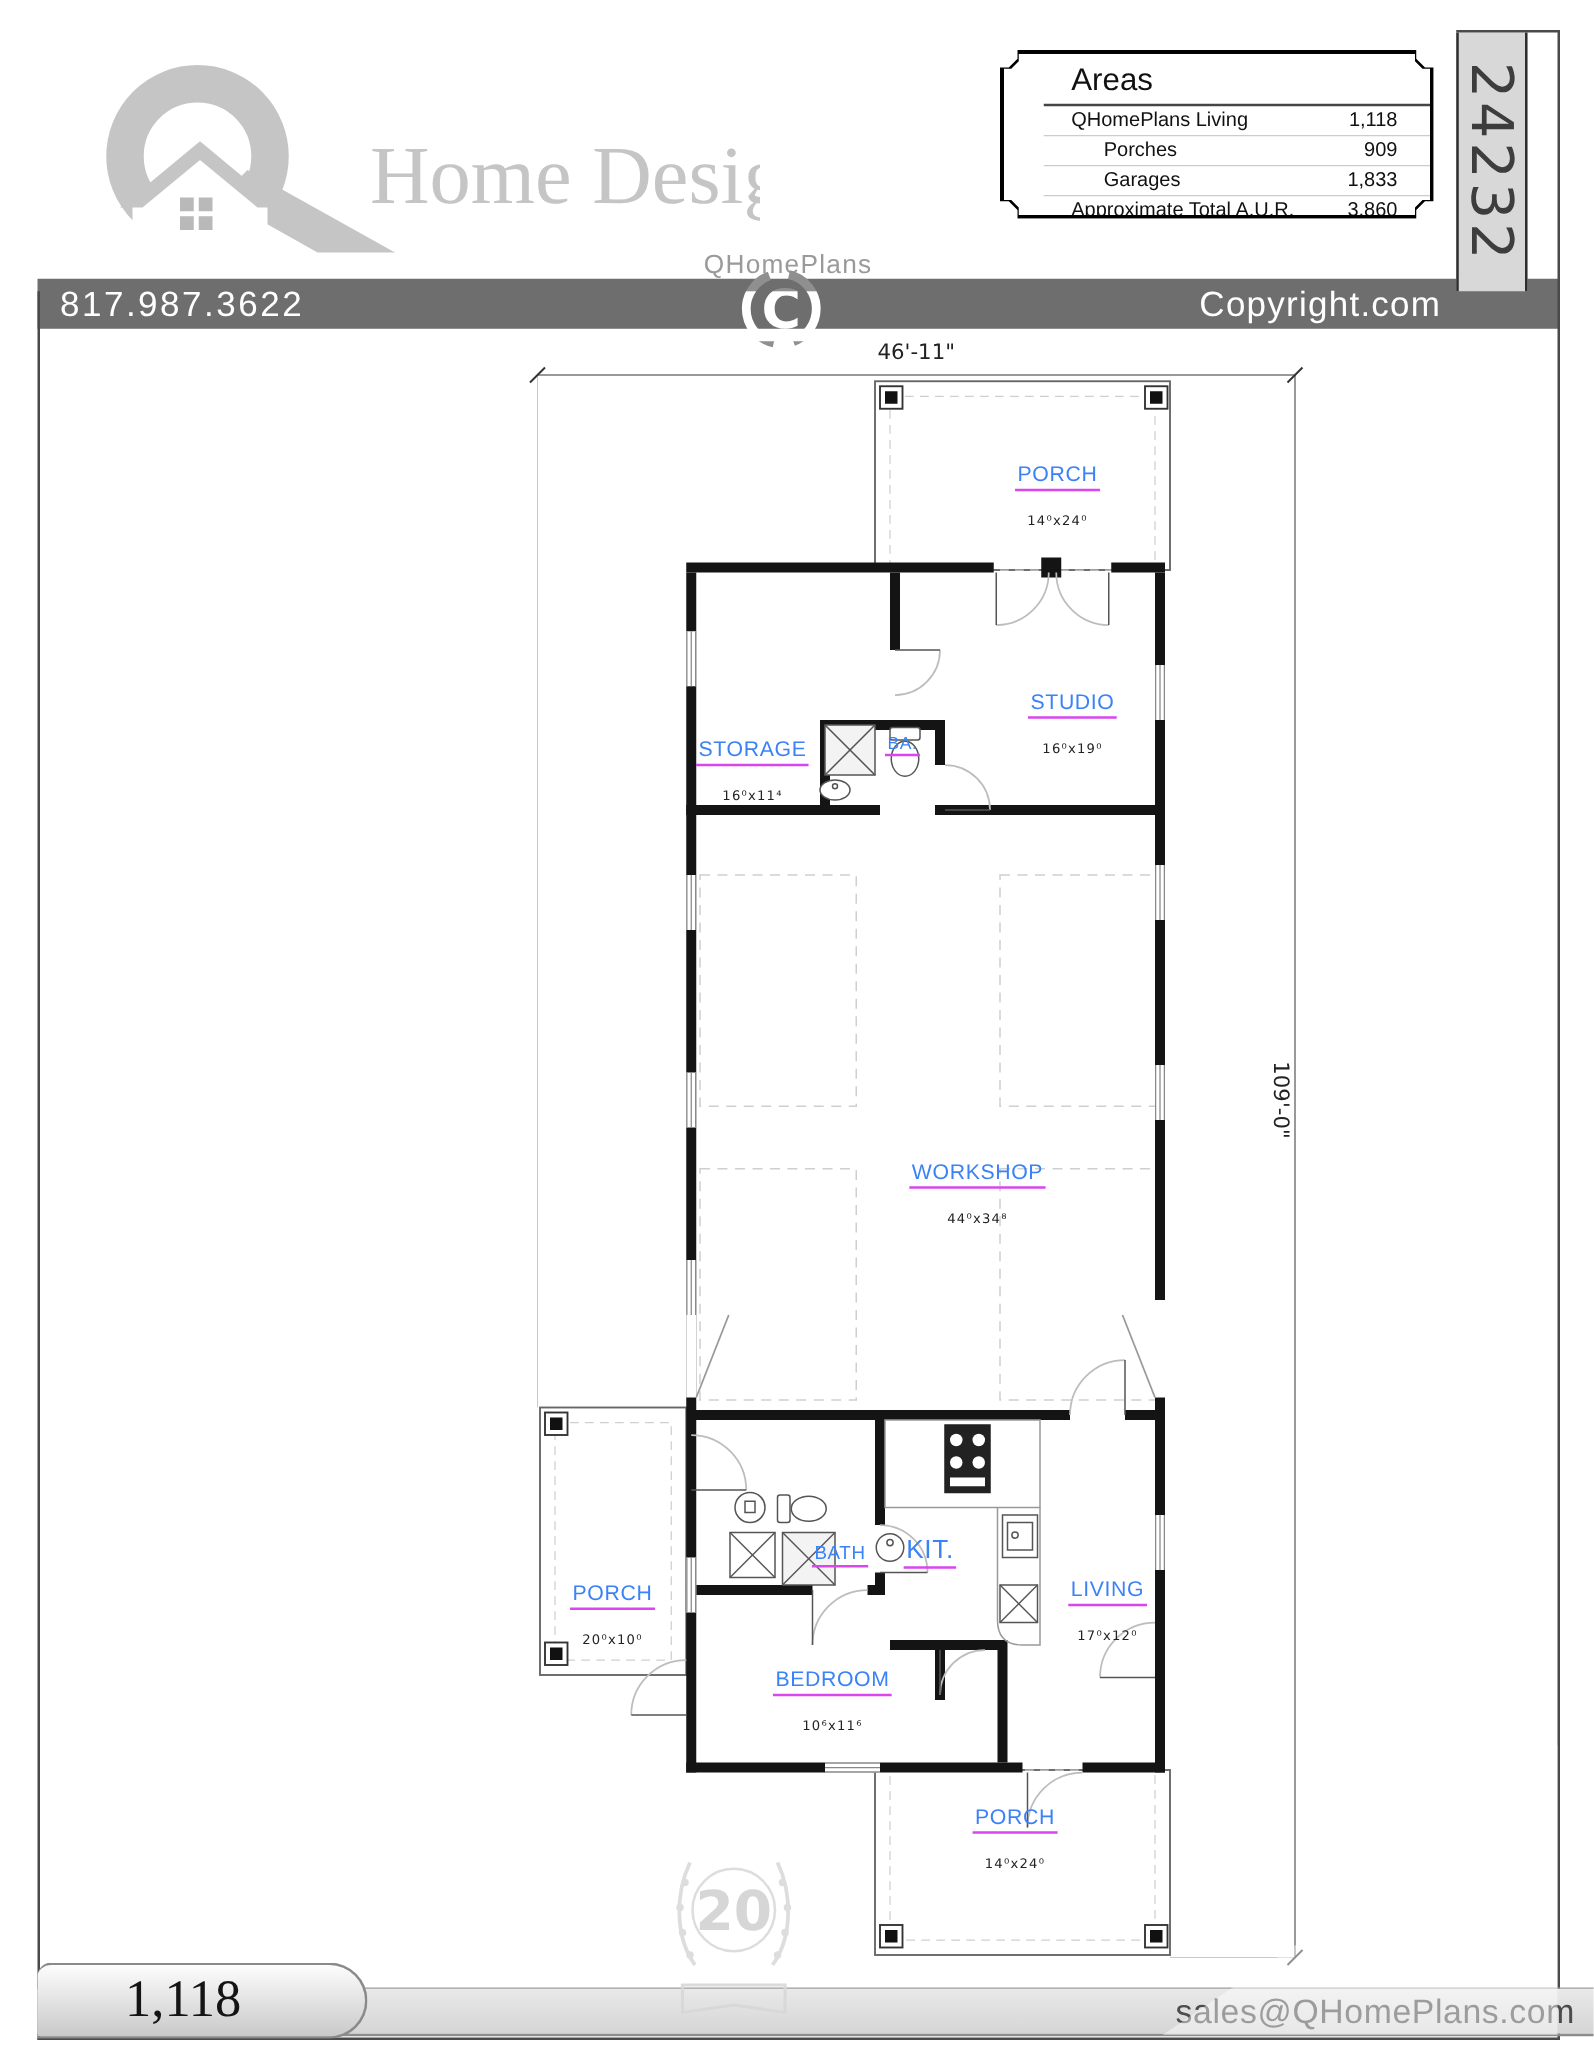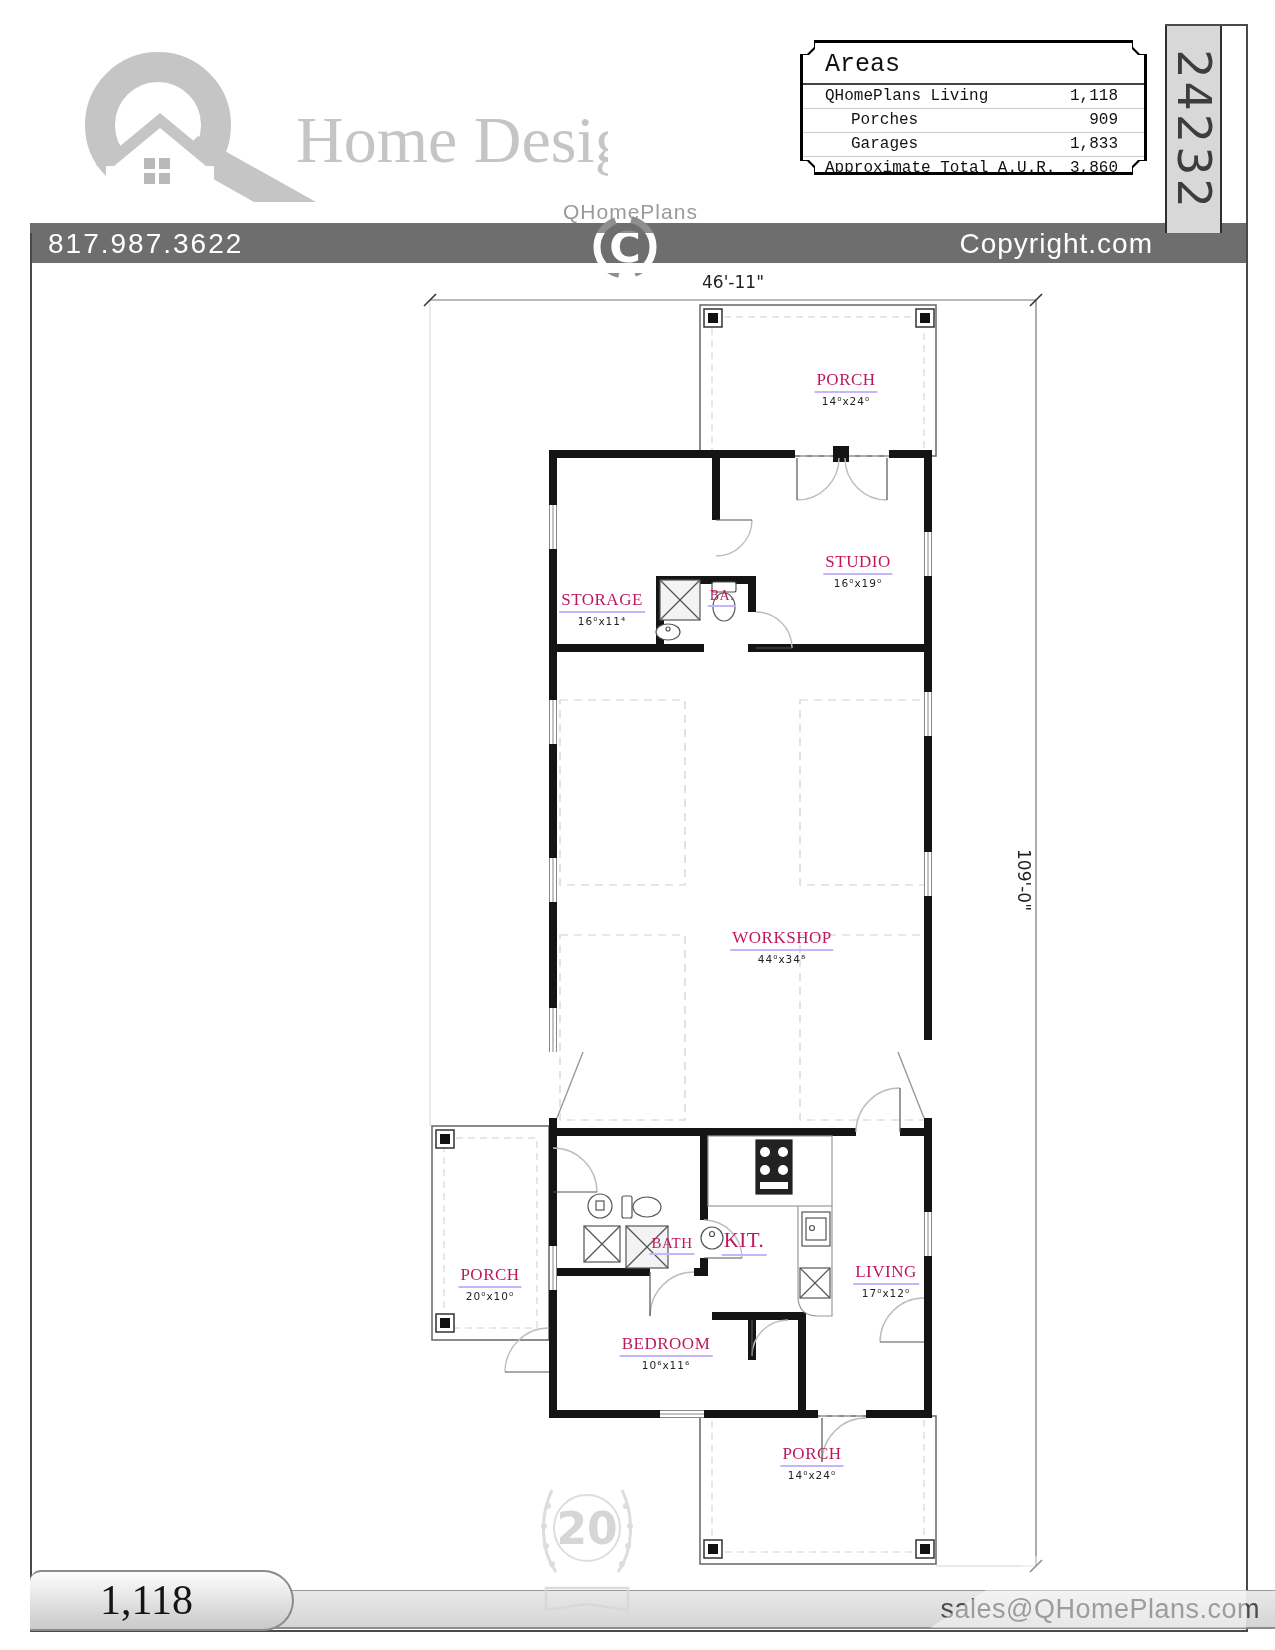--- a/index.html
+++ b/index.html
@@ -11,41 +11,41 @@
   .copyright{position:absolute;left:563px;top:200px;font-size:21px;color:#9a9a9a;letter-spacing:1px;}
   .topbar{position:absolute;left:30px;top:223px;width:1218px;height:40px;background:#6e6e6e;}
   .topbar .phone{position:absolute;left:18px;top:5px;font-size:28px;color:#fff;letter-spacing:2px;font-weight:400;}
   .topbar .site{position:absolute;right:95px;top:5px;font-size:28px;color:#fff;letter-spacing:1px;}
 
   
   .areas-box{position:absolute;left:800px;top:40px;width:347px;height:135px;background:#000;
     clip-path:polygon(0 14px,7px 14px,14px 7px,14px 0,calc(100% - 14px) 0,calc(100% - 14px) 7px,calc(100% - 7px) 14px,100% 14px,100% calc(100% - 14px),calc(100% - 7px) calc(100% - 14px),calc(100% - 14px) calc(100% - 7px),calc(100% - 14px) 100%,14px 100%,14px calc(100% - 7px),7px calc(100% - 14px),0 calc(100% - 14px));}
   .areas-inner{position:absolute;inset:3px;background:#fff;
     clip-path:polygon(0 12px,6px 12px,12px 6px,12px 0,calc(100% - 12px) 0,calc(100% - 12px) 6px,calc(100% - 6px) 12px,100% 12px,100% calc(100% - 12px),calc(100% - 6px) calc(100% - 12px),calc(100% - 12px) calc(100% - 6px),calc(100% - 12px) 100%,12px 100%,12px calc(100% - 6px),6px calc(100% - 12px),0 calc(100% - 12px));
-    font-family:Liberation Mono, monospace;}
+    font-family:Liberation Sans, sans-serif;padding-left:32px;}
   .areas-title{font-size:25px;color:#111;padding:7px 0 4px 22px;border-bottom:2px solid #444;}
   .arow{display:flex;justify-content:space-between;font-size:16px;color:#111;
         padding:1px 26px 1px 22px;line-height:21px;border-bottom:1px solid #ccc;}
   .arow:last-child{border-bottom:none;}
   .arow.indent{padding-left:48px;}
 
   
   .plan-band{position:absolute;left:1165px;top:26px;width:53px;height:207px;background:#d8d8d8;
      border-left:2px solid #2e2e2e;border-right:2px solid #2e2e2e;display:flex;align-items:center;justify-content:center;}
   .plan-band span{display:block;transform:rotate(90deg);font-size:46px;color:#3d3d3d;
      letter-spacing:3px;white-space:nowrap;font-family:"DejaVu Sans",sans-serif;}
 
   
   .frame{position:absolute;background:#4a4a4a;}
 
   
   .room{position:absolute;transform:translateX(-50%);text-align:center;z-index:5;}
-  .rname{display:inline-block;font-family:Liberation Serif, serif;font-size:17px;color:#be185d;
-         letter-spacing:.5px;border-bottom:2px solid #c4b5fd;padding:0 2px 1px 2px;}
-  .rdim{font-family:"DejaVu Sans",sans-serif;font-size:10.5px;color:#222;letter-spacing:1px;margin-top:2px;}
+  .rname{display:inline-block;font-family:Liberation Sans, sans-serif;font-size:17px;color:#3b82f6;
+         letter-spacing:.5px;border-bottom:2px solid #d946ef;padding:0 2px 1px 2px;}
+  .rdim{font-family:"DejaVu Sans",sans-serif;font-size:10.5px;color:#222;letter-spacing:1px;margin-top:18px;}
   .dim-h{position:absolute;left:733px;top:272px;transform:translateX(-50%);
          font-family:"DejaVu Sans",sans-serif;font-size:17px;color:#222;}
   .dim-v{position:absolute;left:1024px;top:880px;transform:translate(-50%,-50%) rotate(90deg);
          font-family:"DejaVu Sans",sans-serif;font-size:17px;color:#222;white-space:nowrap;}
 
   
   .foot-band{position:absolute;left:30px;top:1590px;width:1254px;height:36px;
      background:linear-gradient(180deg,#e9e9e9,#d5d5d5);border-top:1px solid #9a9a9a;border-bottom:2px solid #8c8c8c;z-index:2;}
   .foot-band .email{position:absolute;right:24px;top:3px;font-size:27px;color:#4c4c4c;letter-spacing:.5px;}
   .foot-tab{position:absolute;left:30px;top:1570px;width:262px;height:57px;z-index:3;

